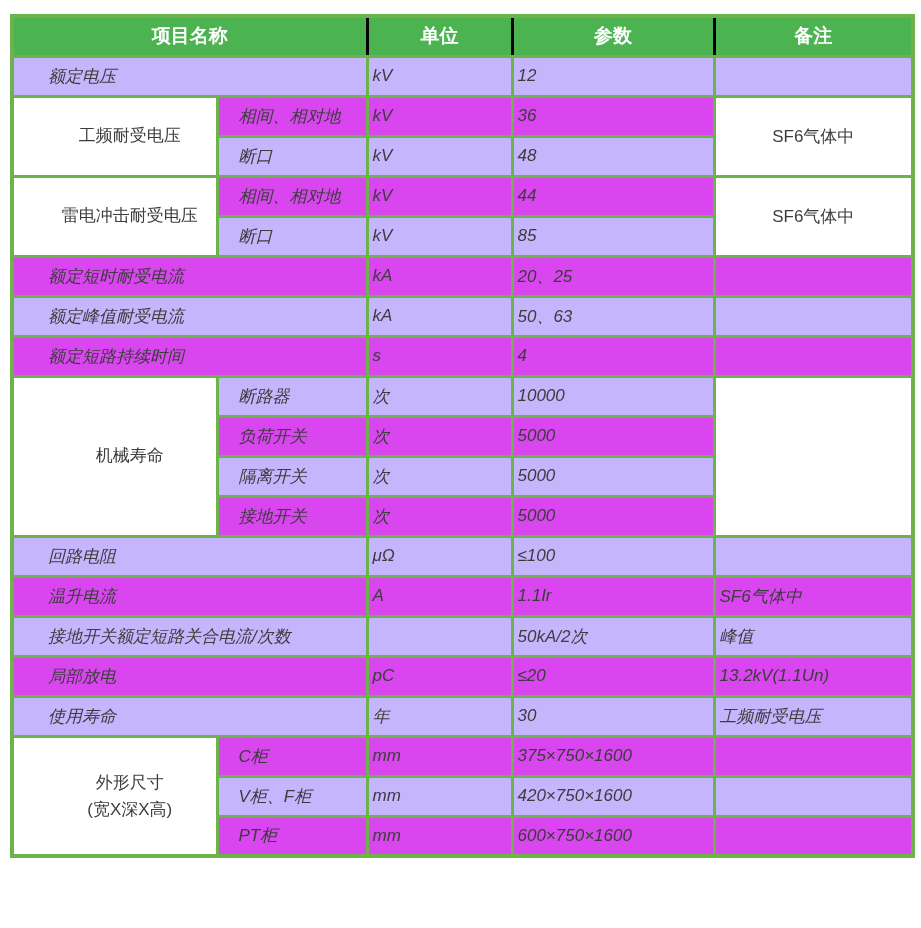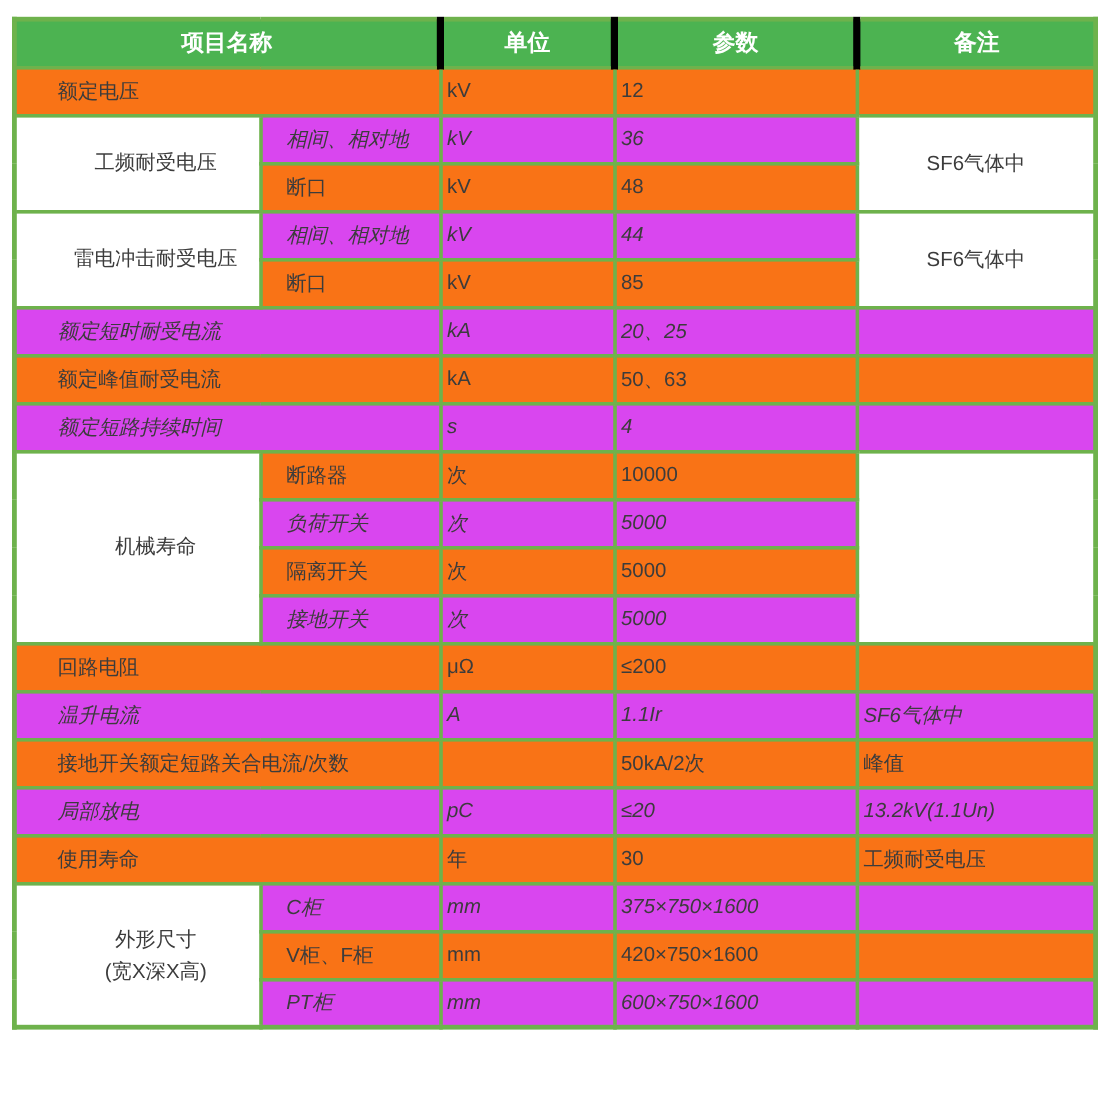--- a/index.html
+++ b/index.html
@@ -4,26 +4,26 @@
 <style>
   html,body{margin:0;padding:0;background:#ffffff;}
   body{width:921px;height:928px;position:relative;
        font-family:"Liberation Sans","DejaVu Sans",sans-serif;color:#3c3c3c;}
   .wrap{position:absolute;left:10px;top:14px;}
   table{border-collapse:collapse;table-layout:fixed;width:901px;
         border:4px solid #6eb24c;}
   col.c1{width:205px}col.c2{width:150px}col.c3{width:145px}col.c4{width:202px}col.c5{width:199px}
   tr{height:40px;}
   th{background:#4cb351;color:#ffffff;font-size:19px;font-weight:600;text-align:center;
-     border-top:3px solid #6eb24c;border-bottom:3px solid #6eb24c;border-right:6px solid #000000;
+     border-top:3px solid #6eb24c;border-bottom:3px solid #6eb24c;border-right:3px solid #000000;
      padding:0;}
   th.last{border-right:3px solid #6eb24c;}
   th.first{border-left:3px solid #6eb24c;}
   td{border:3px solid #6eb24c;font-size:17px;padding:0 4px;vertical-align:middle;}
-  td.w{background:#f97316;}
+  td.w{background:#c4b5fd;font-style:italic;}
   td.g{background:#d946ef;font-style:italic;}
   td.lbl{text-align:left;padding-left:34px;}
   td.grp{background:#ffffff;text-align:center;padding-left:34px;white-space:pre-line;line-height:1.6;}
   td.sub{text-align:left;padding-left:20px;}
   td.c{text-align:left;}
   td.mrg{background:#ffffff;text-align:center;}
 </style>
 </head>
 <body>
 
@@ -118,21 +118,21 @@
   </tr>
   <tr>
     <td class="sub g">接地开关</td>
     <td class="c g">次</td>
     <td class="c g">5000</td>
   </tr>
 
   <tr>
     <td class="lbl w" colspan="2">回路电阻</td>
     <td class="c w">μΩ</td>
-    <td class="c w">≤200</td>
+    <td class="c w">≤100</td>
     <td class="c w"></td>
   </tr>
 
   <tr>
     <td class="lbl g" colspan="2">温升电流</td>
     <td class="c g">A</td>
     <td class="c g">1.1Ir</td>
     <td class="c g">SF6气体中</td>
   </tr>
 

